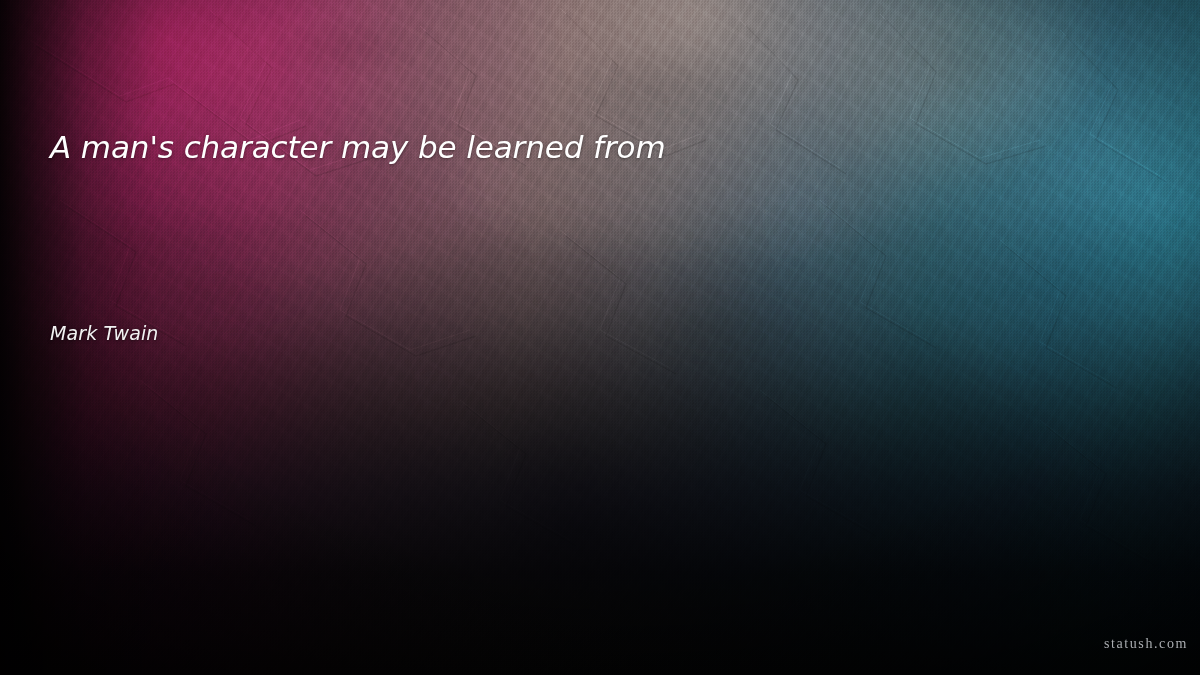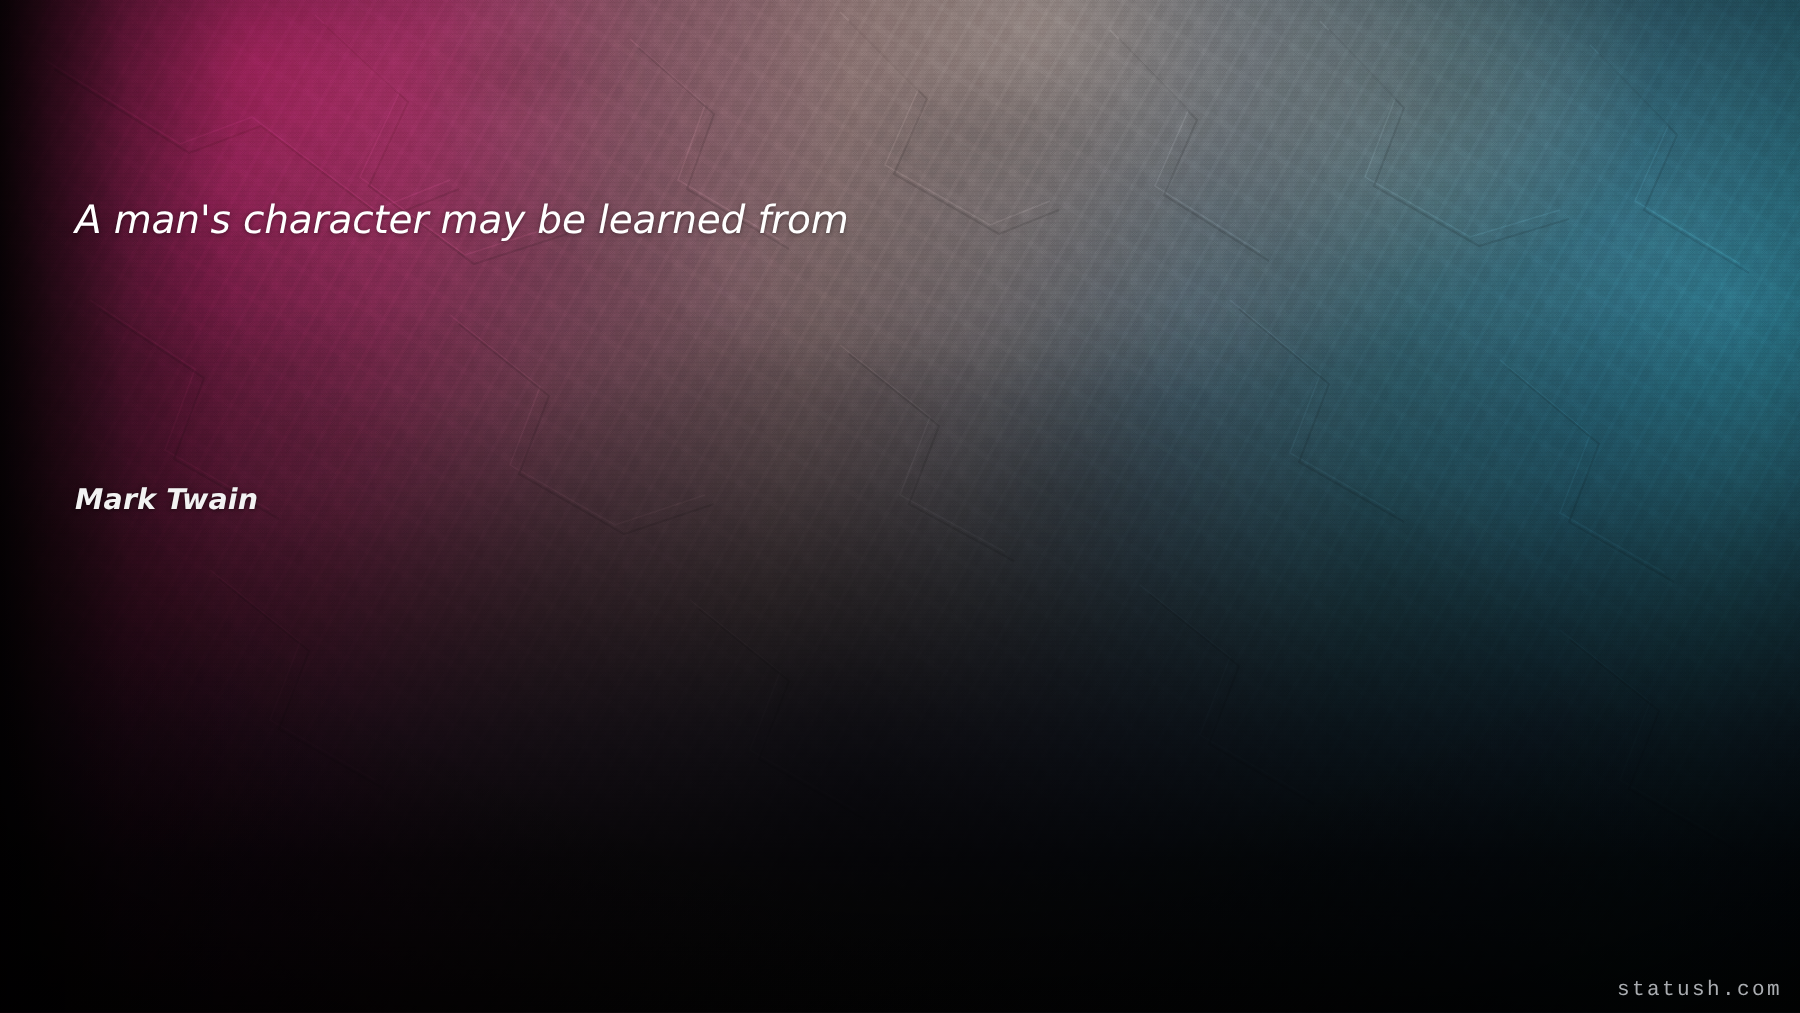--- a/index.html
+++ b/index.html
@@ -233,48 +233,48 @@
     position: absolute;
     left: 50px;
     top: 114px;
     width: 1080px;
   }
 
   .quote-line {
     font-family: "DejaVu Sans", "Liberation Sans", sans-serif;
     font-style: italic;
     font-weight: 400;
-    font-size: 26px;
+    font-size: 31px;
     line-height: 66px;
     letter-spacing: -0.1px;
     color: #ffffff;
     white-space: nowrap;
     text-shadow: 0 1px 3px rgba(0,0,0,0.42);
   }
 
   .author {
     position: absolute;
     left: 50px;
     top: 320px;
     font-family: "DejaVu Sans", "Liberation Sans", sans-serif;
     font-style: italic;
-    font-weight: 700;
+    font-weight: 400;
     font-size: 19px;
     line-height: 26px;
     letter-spacing: 0.1px;
     color: #f2f2f2;
     white-space: nowrap;
     text-shadow: 0 1px 3px rgba(0,0,0,0.50);
   }
 
   .watermark {
     position: absolute;
     right: 12px;
-    bottom: 7px;
-    font-family: Liberation Mono, monospace;
+    bottom: 23px;
+    font-family: Liberation Serif, serif;
     font-size: 14px;
     letter-spacing: 1.6px;
     color: #b9bcc0;
     opacity: 0.92;
     white-space: nowrap;
     margin-left: 16px;
   }
 </style>
 </head>
 <body>

